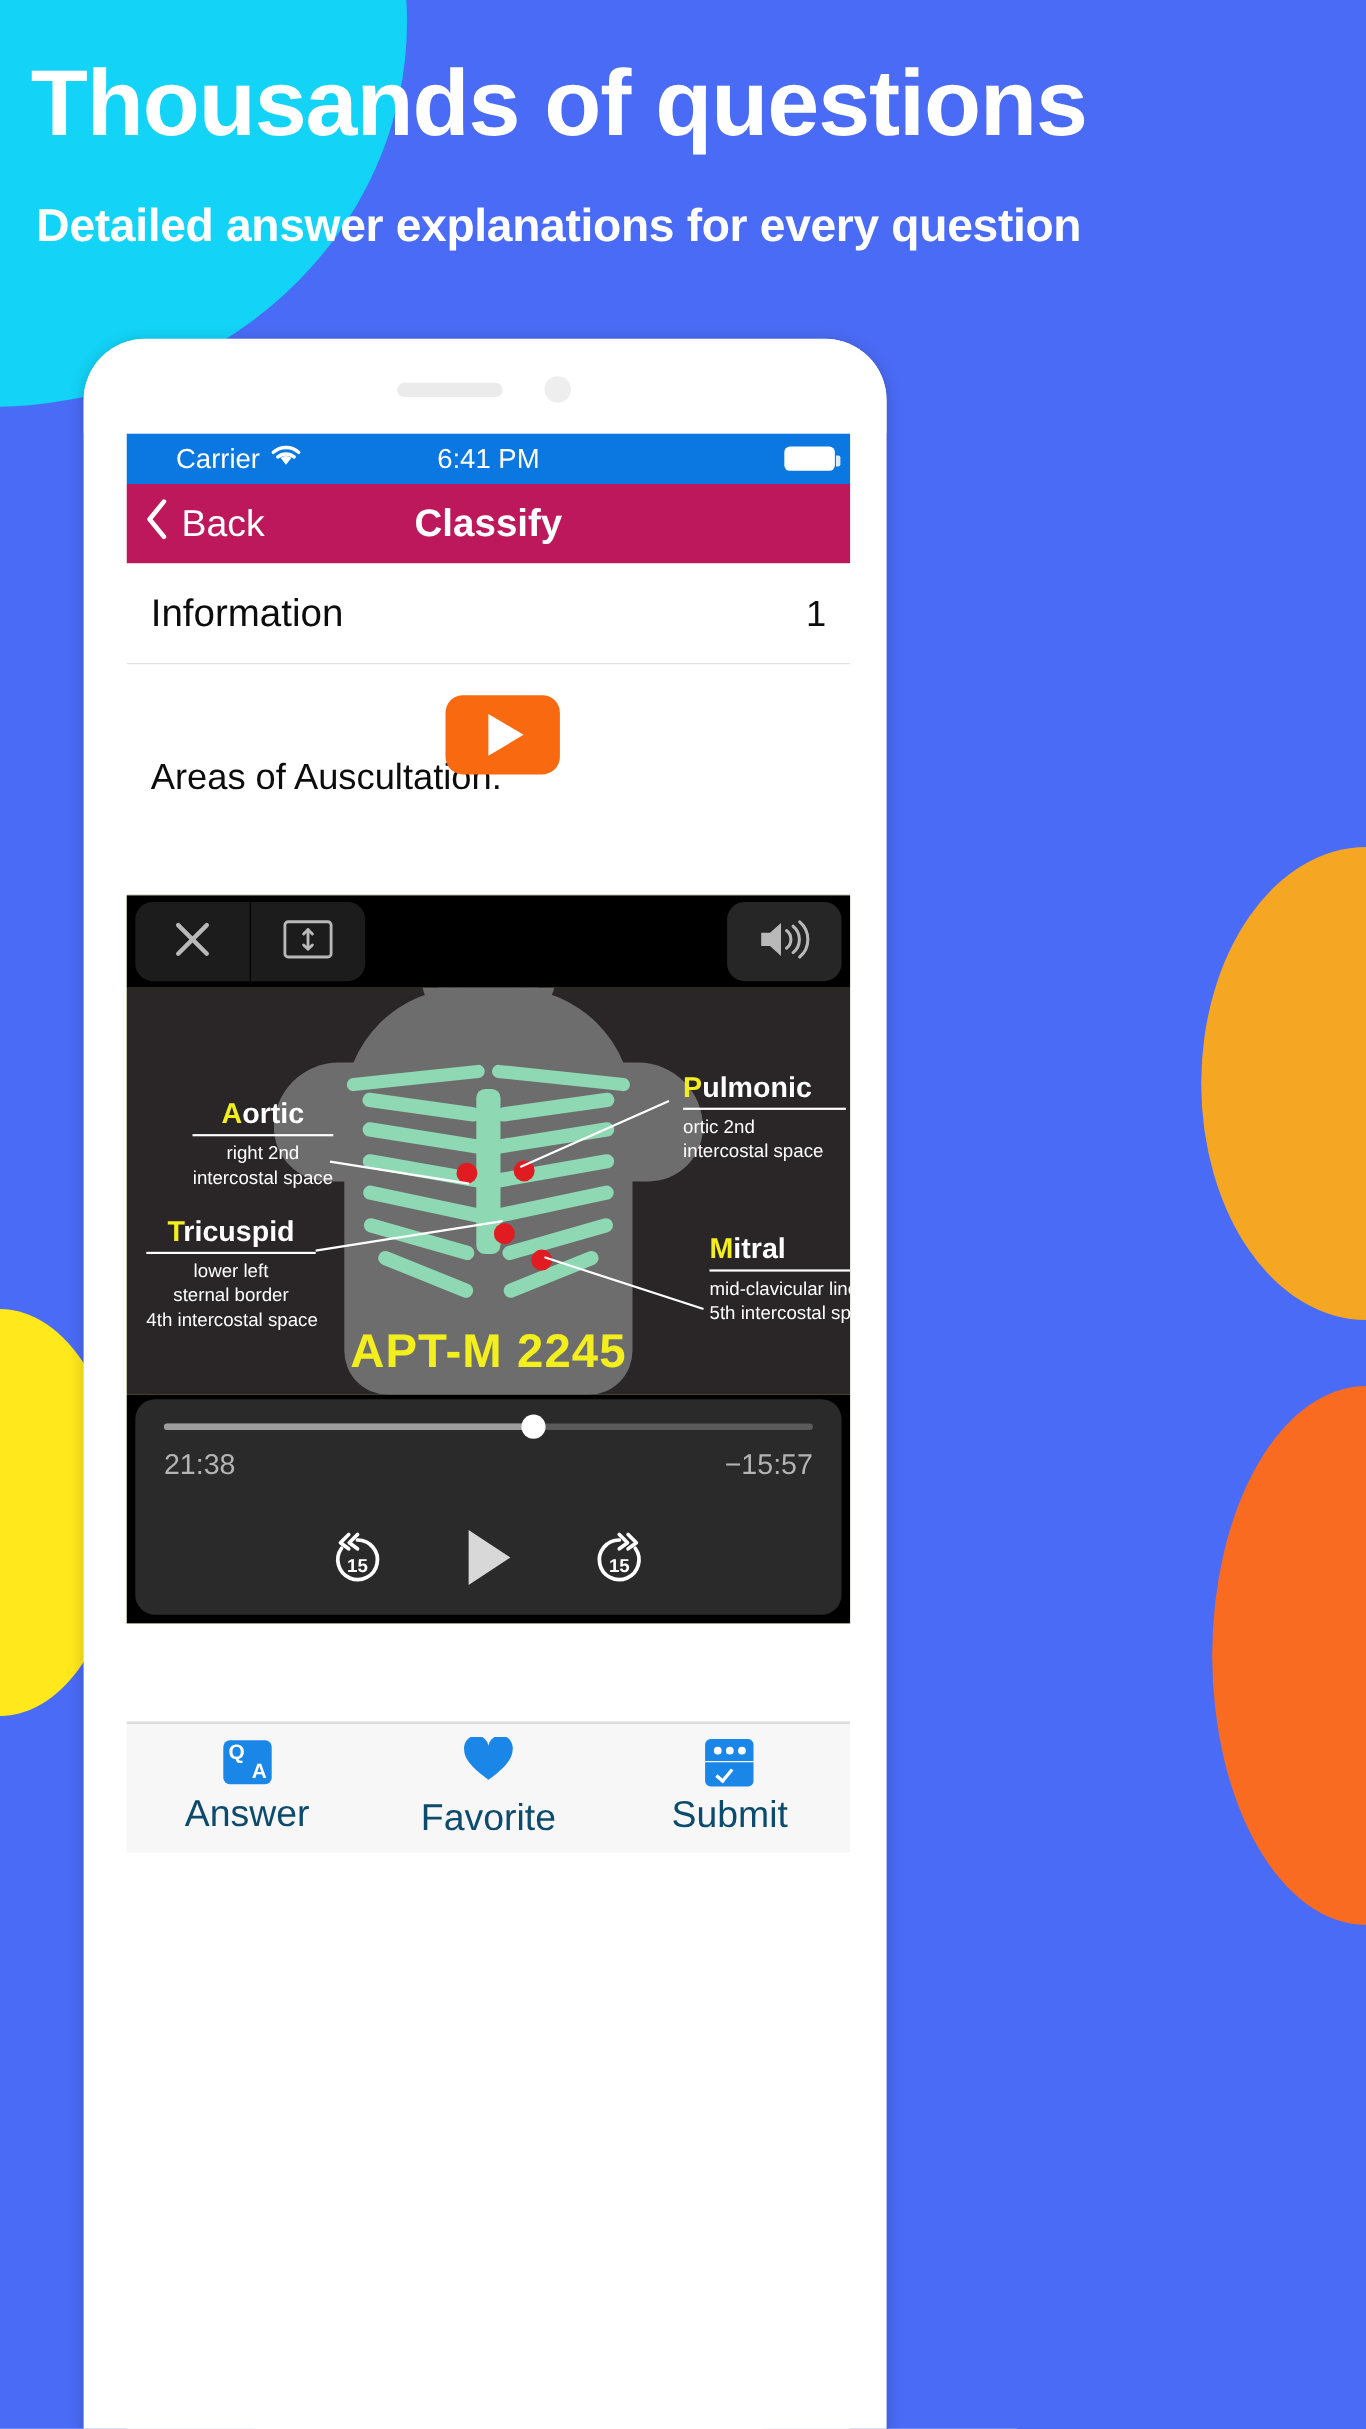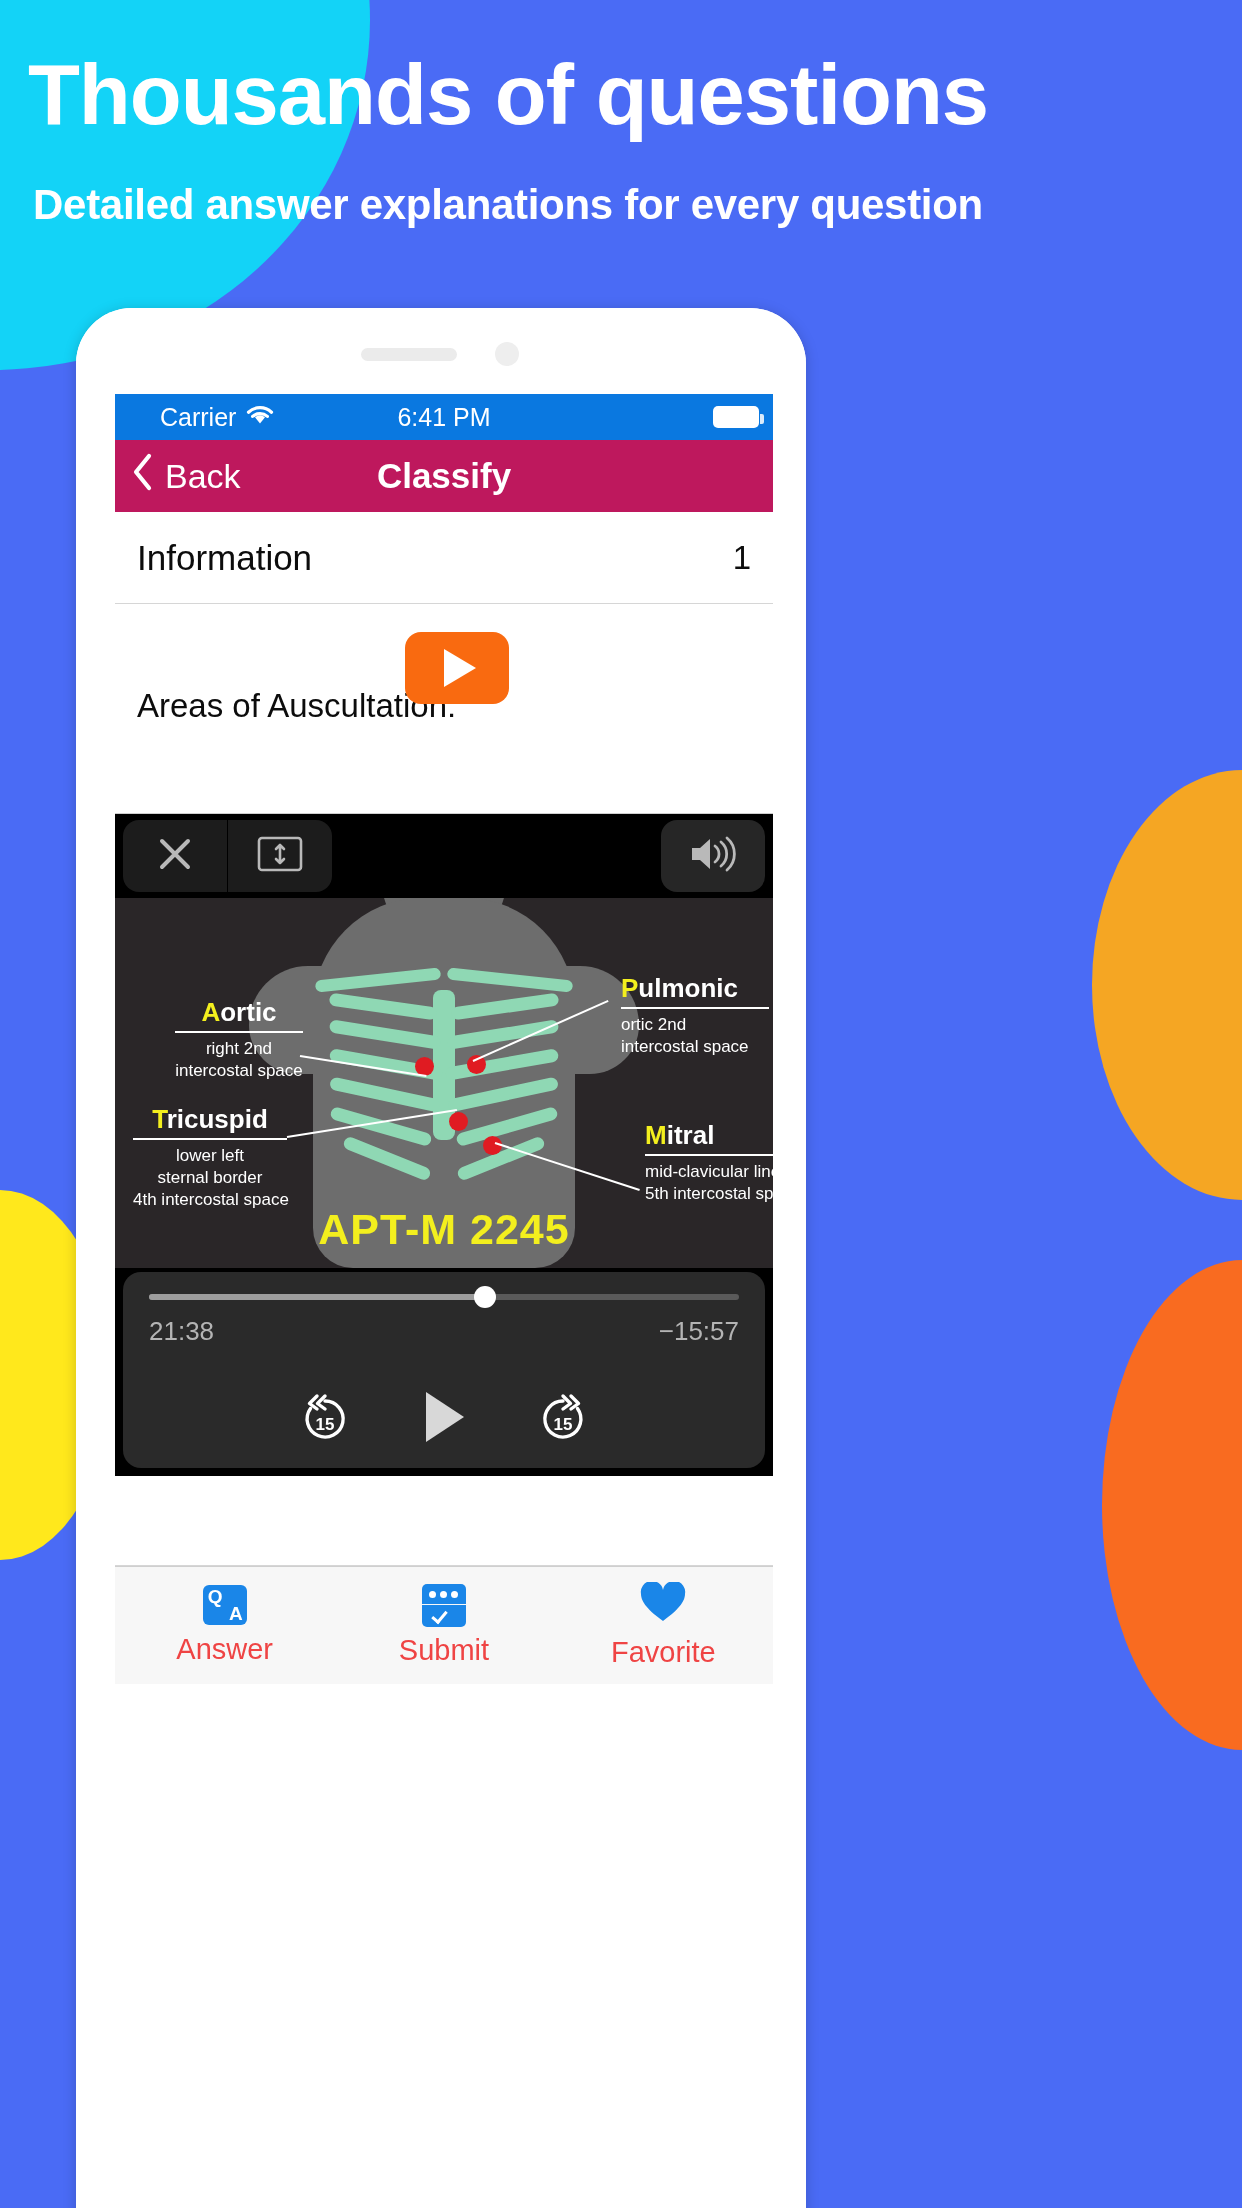--- a/index.html
+++ b/index.html
@@ -227,21 +227,21 @@
   .white-gap { height:90px; background:#fff; border-bottom:1px solid #d6d6d6;}
   
   .tab-bar {
     height:118px; background:#f7f7f7; border-top:1px solid #cfcfcf;
     display:flex;
   }
   .tab {
     flex:1; display:flex; flex-direction:column; align-items:center;
     justify-content:center; gap:8px;
   }
-  .tab-label { color:#ef4444; font-size:29px; }
+  .tab-label { color:#0c4a6e; font-size:34px; }
   .qa-icon {
     width:44px; height:40px; border-radius:6px; background:#1a86e8;
     position:relative; color:#fff; font-size:19px; font-weight:bold;
   }
   .qa-icon .q { position:absolute; left:5px; top:1px; }
   .qa-icon .a { position:absolute; right:4px; bottom:0px; }
   .sub-icon {
     width:44px; height:42px; position:relative;
   }
   .sub-top {
@@ -463,36 +463,36 @@
 
     <div class="tab-bar">
       <div class="tab">
         <div class="qa-icon">
           <span class="q">Q</span>
           <span class="a">A</span>
         </div>
         <div class="tab-label">Answer</div>
       </div>
       <div class="tab">
-        <div class="sub-icon">
-          <div class="sub-top">
-            <div class="sub-dot"></div>
-            <div class="sub-dot"></div>
-            <div class="sub-dot"></div>
-          </div>
-          <div class="sub-bot">
-            <div class="sub-check"></div>
-          </div>
-        </div>
-        <div class="tab-label">Submit</div>
-      </div>
-      <div class="tab">
         <span>
           <svg width="48" height="42" viewBox="0 0 48 42">
             <path d="M24 39 C6 26 2 18 2 12 A10 10 0 0 1 24 8 A10 10 0 0 1 46 12 C46 18 42 26 24 39 Z" fill="#1a86e8"></path>
           </svg>
         </span>
         <div class="tab-label">Favorite</div>
       </div>
+      <div class="tab">
+        <div class="sub-icon">
+          <div class="sub-top">
+            <div class="sub-dot"></div>
+            <div class="sub-dot"></div>
+            <div class="sub-dot"></div>
+          </div>
+          <div class="sub-bot">
+            <div class="sub-check"></div>
+          </div>
+        </div>
+        <div class="tab-label">Submit</div>
+      </div>
     </div>
 
   </div>
 </div>
 
 </body></html>

